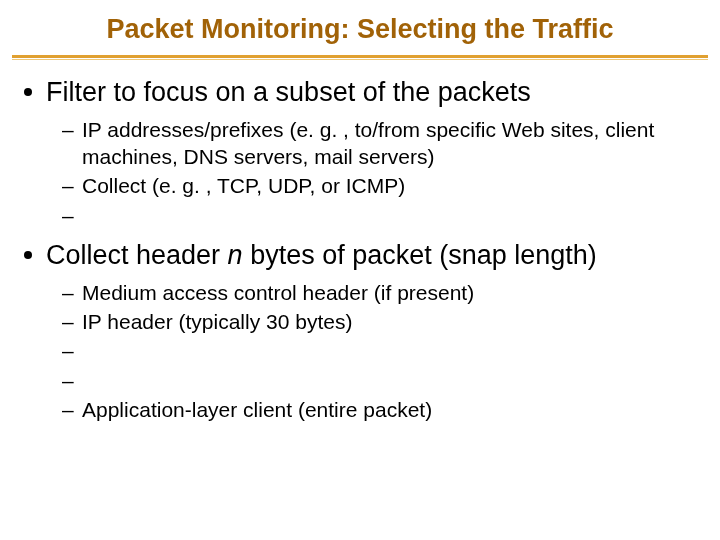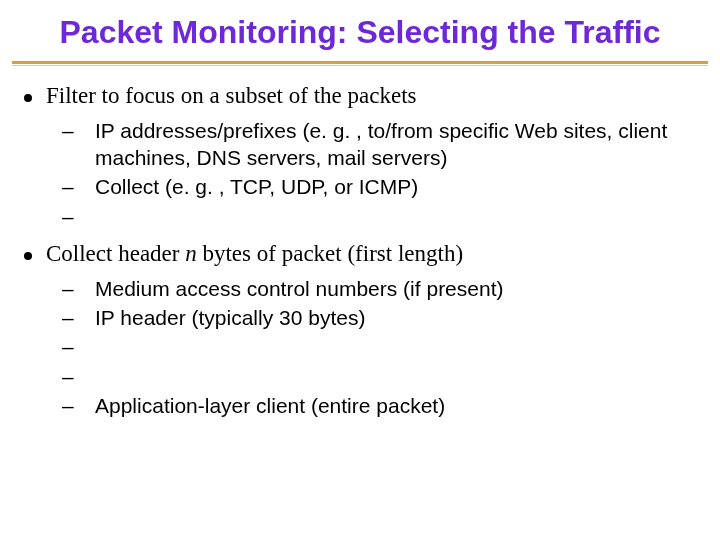--- a/index.html
+++ b/index.html
@@ -5,22 +5,22 @@
     * { margin: 0; padding: 0; box-sizing: border-box; }
     body {
       width: 720px;
       height: 540px;
       background: #fff;
       font-family: Verdana, Geneva, sans-serif;
       padding: 10px 22px 10px 22px;
       overflow: hidden;
     }
     .title {
-      color: #6d28d9;
-      font-size: 32px;
+      color: #a16207;
+      font-size: 27px;
       font-weight: bold;
       text-align: center;
       padding: 4px 0 8px 0;
       font-family: Verdana, "Comic Sans MS", sans-serif;
     }
     .underline {
       height: 5px;
       margin: 2px -10px 16px -10px;
     }
     .underline .line1 { height: 3px; background: #e0a030; }
@@ -33,24 +33,24 @@
       margin-top: 6px;
     }
     .bullet-l1 .dot {
       width: 8px; height: 8px; border-radius: 50%;
       background: #000;
       margin-top: 12px;
       margin-right: 14px;
       flex-shrink: 0;
     }
     .bullet-l1 .txt {
-      font-size: 23px;
+      font-size: 27px;
       color: #000;
       line-height: 1.25;
-      font-family: Liberation Serif, serif;
+      font-family: Liberation Sans, sans-serif;
     }
     .bullet-l1 .txt .ital { font-style: italic; }
     .sub-list { margin-left: 38px; margin-bottom: 10px; }
     .bullet-l2 {
       display: flex;
       align-items: flex-start;
       margin-bottom: 2px;
     }
     .bullet-l2 .dash {
       font-size: 21px;
@@ -58,21 +58,20 @@
       color: #000;
       margin-right: 8px;
       flex-shrink: 0;
       width: 12px;
     }
     .bullet-l2 .txt {
       font-size: 21px;
       color: #000;
       line-height: 1.3;
       font-family: Verdana, sans-serif;
-      margin-left: 13px;
     }
   </style>
 </head>
 <body>
 
 <div class="title">Packet Monitoring: Selecting the Traffic</div>
 <div class="underline">
   <div class="line1"></div>
   <div class="line2"></div>
 </div>
@@ -95,27 +94,27 @@
       <div class="txt">Collect (e. g. , TCP, UDP, or ICMP)</div>
     </div>
     <div class="bullet-l2">
       <div class="dash">–</div>
     </div>
   </div>
 
   <div class="bullet-l1">
     <div class="dot"></div>
     <div class="txt">
-      <span>Collect header </span><span class="ital">n</span><span> bytes of packet (first length)</span>
+      <span>Collect header </span><span class="ital">n</span><span> bytes of packet (snap length)</span>
     </div>
   </div>
   <div class="sub-list">
     <div class="bullet-l2">
       <div class="dash">–</div>
-      <div class="txt">Medium access control numbers (if present)</div>
+      <div class="txt">Medium access control header (if present)</div>
     </div>
     <div class="bullet-l2">
       <div class="dash">–</div>
       <div class="txt">IP header (typically 30 bytes)</div>
     </div>
     <div class="bullet-l2">
       <div class="dash">–</div>
     </div>
     <div class="bullet-l2">
       <div class="dash">–</div>

